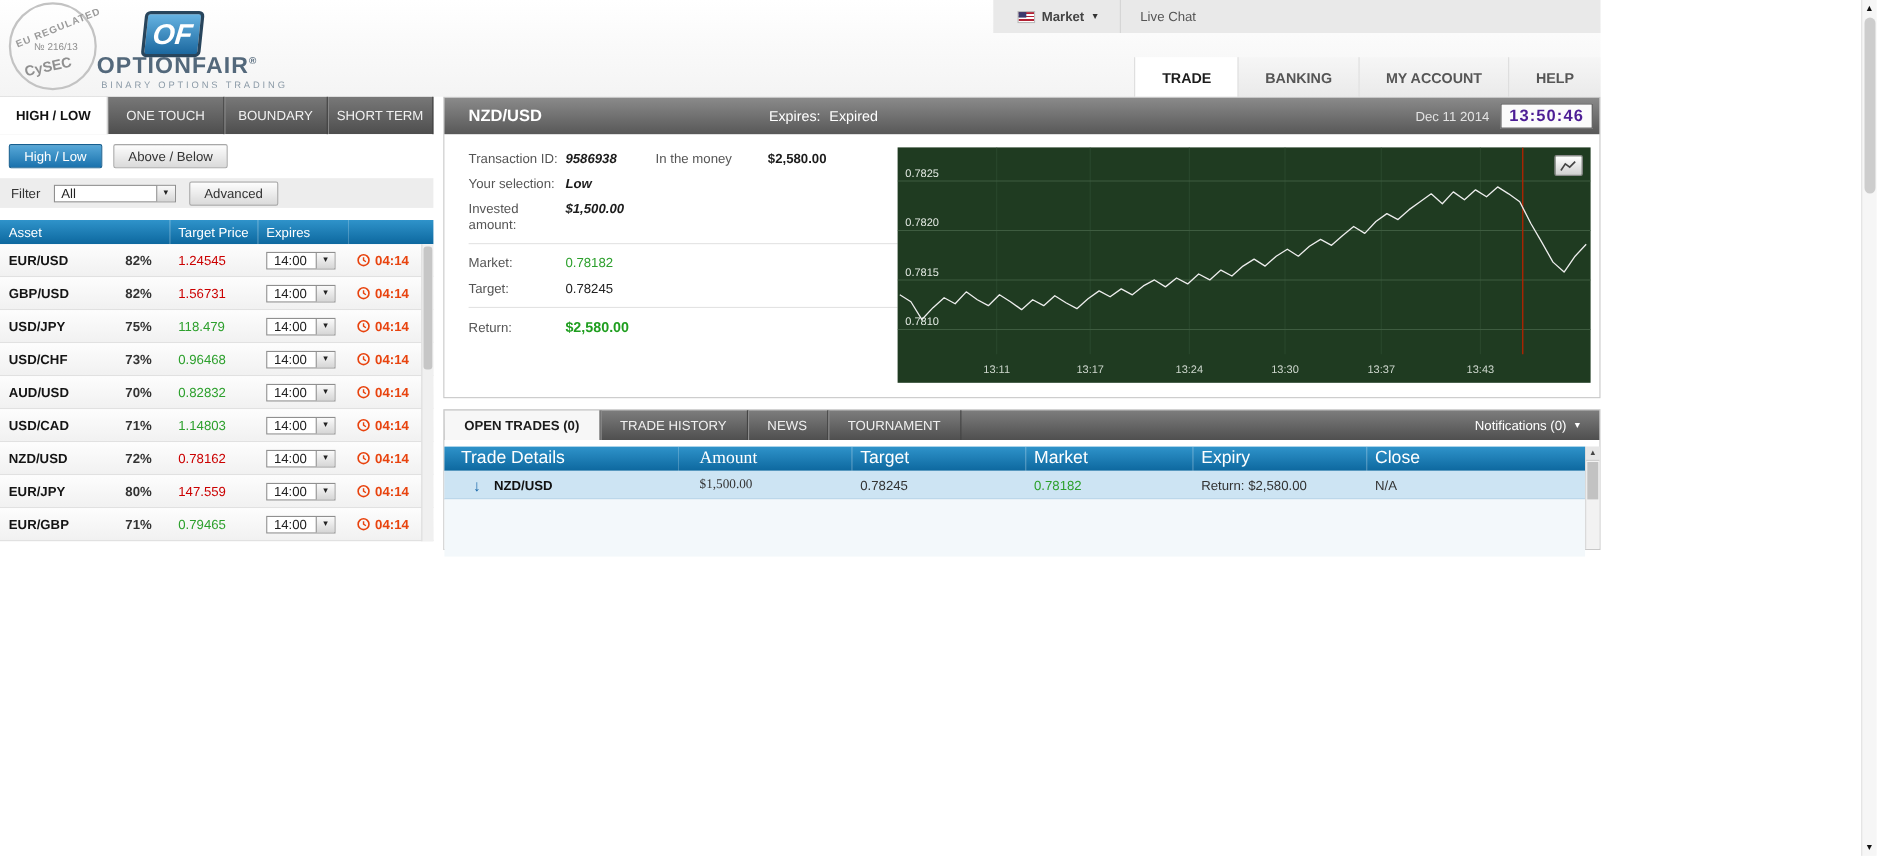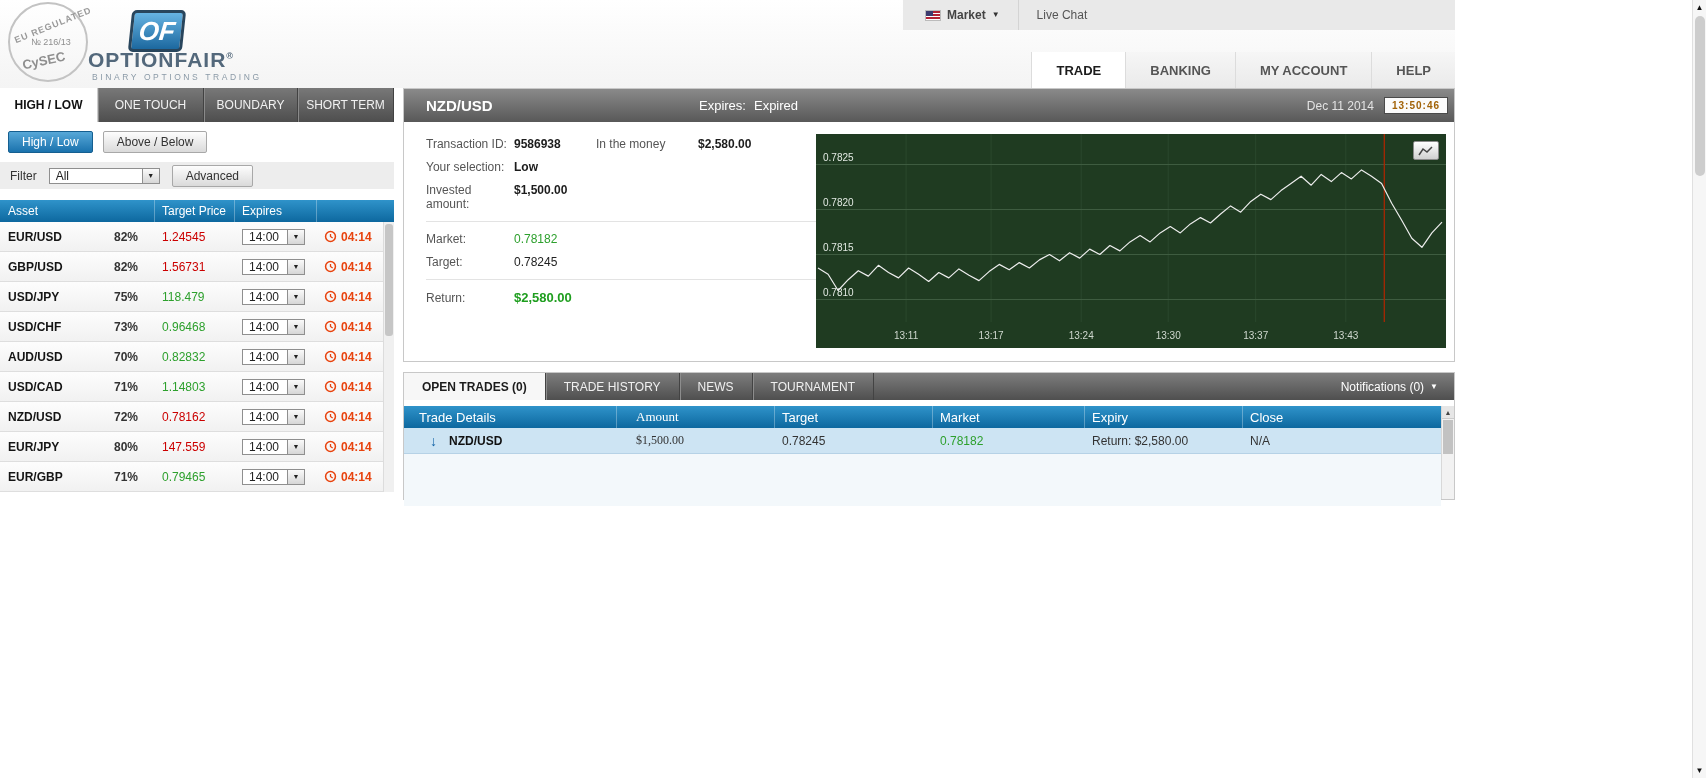--- a/index.html
+++ b/index.html
@@ -62,42 +62,42 @@
   .lp-thumb{position:absolute;top:2px;left:1px;width:8px;height:112px;background:#c6c6c6;border-radius:3px;}
 
   
   .main{position:absolute;left:403px;top:88px;width:1052px;}
   .panel-top{position:relative;height:274px;background:#fff;border:1px solid #c8c8c8;}
   .phead{height:33px;background:linear-gradient(#8a8a8a,#585858);display:flex;align-items:center;color:#fff;position:relative;}
   .phead .symbol{font-size:15px;font-weight:bold;margin-left:22px;}
   .phead .expires{position:absolute;left:295px;font-size:13px;display:flex;gap:8px;}
   .phead .pright{margin-left:auto;display:flex;align-items:center;gap:10px;margin-right:6px;}
   .phead .date{color:#e3e3e3;font-size:12px;}
-  .clock{background:#fbfbfb;border:1px solid #4a4a4a;color:#a16207;font-weight:bold;font-size:10px;padding:2px 7px;letter-spacing:1px;}
+  .clock{background:#fbfbfb;border:1px solid #4a4a4a;color:#4c1d95;font-weight:bold;font-size:15px;padding:2px 7px;letter-spacing:1px;}
   .details{position:absolute;left:22px;top:48px;width:392px;font-size:12px;}
   .drow{display:flex;margin-bottom:9px;align-items:baseline;}
   .dl{color:#555;}
   .dv{color:#1c1c1c;font-weight:bold;}
-  .dl1{width:88px;}.dv1{width:82px;}.dl2{width:102px;}
+  .dl1{width:88px;}.dv1{width:82px;font-style:italic;}.dl2{width:102px;}
   .dsep{border-top:1px solid #e3e3e3;margin:10px 0;width:390px;}
   .val-green{color:#2da02d;font-weight:normal;}
   .val-dark{color:#222;font-weight:normal;}
   .return-val{color:#1f9e1f;font-weight:bold;font-size:13px;}
   .chart{position:absolute;left:412px;top:45px;width:630px;height:214px;background:#1f3b21;}
   .chart svg.plot{position:absolute;left:0;top:0;width:630px;height:214px;}
   .chart-btn{position:absolute;right:7px;top:7px;width:26px;height:19px;background:linear-gradient(#ffffff,#d0d0d0);border:1px solid #8a8a8a;border-radius:2px;display:flex;align-items:center;justify-content:center;cursor:pointer;}
 
   
   .panel-bottom{position:relative;margin-top:10px;height:128px;background:#fff;border:1px solid #c8c8c8;}
   .btabs{height:27px;background:linear-gradient(#7d7d7d,#4f4f4f);display:flex;color:#f0f0f0;font-size:12px;}
   .btab{display:flex;align-items:center;padding:0 18px;border-right:1px solid #434343;box-shadow:inset 1px 0 0 #8d8d8d;cursor:pointer;}
   .btab.active{background:#f7f7f7;color:#1c1c1c;font-weight:bold;box-shadow:none;}
   .notif{margin-left:auto;display:flex;align-items:center;gap:6px;padding-right:16px;color:#fff;cursor:pointer;}
   .notif .caret{color:#fff;}
-  .bthead{display:flex;height:22px;background:linear-gradient(#2f93ca,#0d689f);color:#fff;align-items:center;margin-top:6px;font-size:13px;margin-right:13px;}
+  .bthead{display:flex;height:22px;background:linear-gradient(#2f93ca,#0d689f);color:#fff;align-items:center;margin-top:6px;font-size:16px;margin-right:13px;}
   .bthead>div{height:100%;display:flex;align-items:center;}
   .bthead>div+div{box-shadow:inset 1px 0 0 rgba(255,255,255,.3);}
   .bc1{width:212px;padding-left:15px;}
   .bc2{width:158px;padding-left:20px;font-family:Liberation Serif, serif;}
   .bc3{width:158px;padding-left:8px;}
   .bc4{width:152px;padding-left:8px;}
   .bc5{width:158px;padding-left:8px;}
   .bc6{flex:1;padding-left:8px;}
   .btrow{display:flex;align-items:center;height:26px;background:#cde4f3;border-bottom:1px solid #b6d2e6;font-size:12px;margin-right:13px;}
   .btrow .bc1{display:flex;align-items:center;gap:12px;padding-left:26px;}

